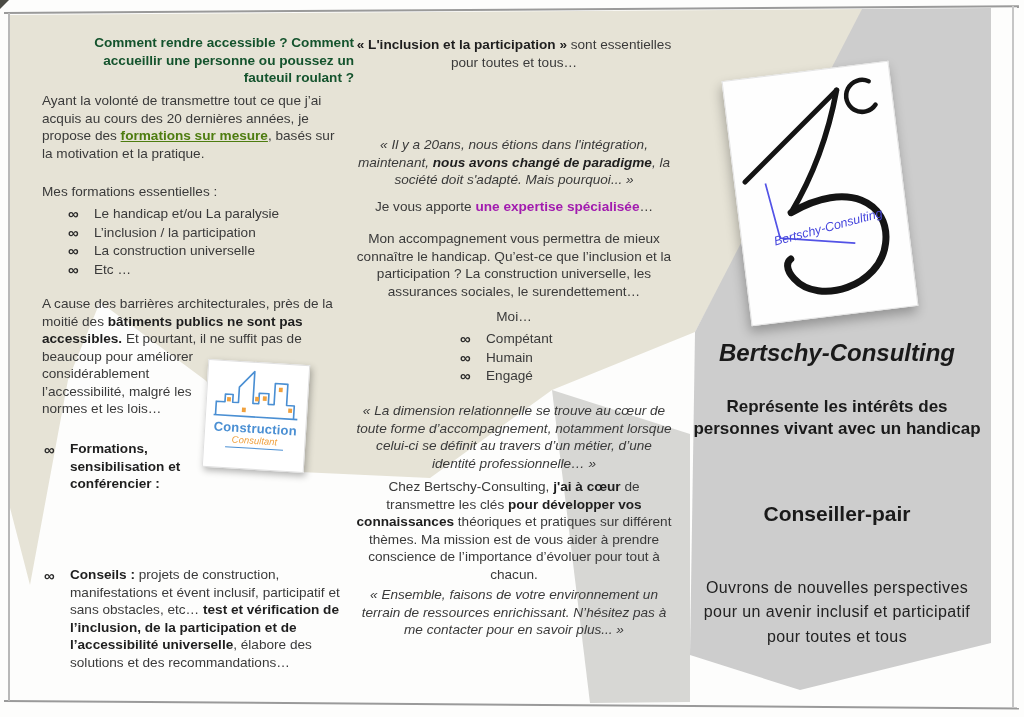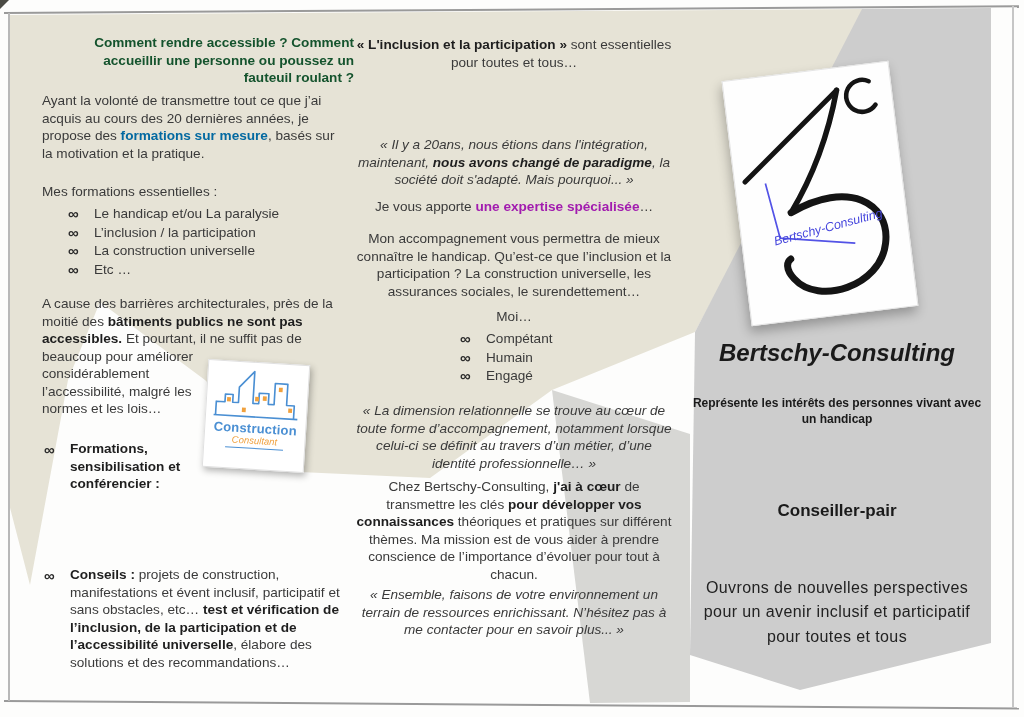--- a/index.html
+++ b/index.html
@@ -42,22 +42,22 @@
   .constr-word2{font-size:9.5px;font-style:italic;color:#f0a13e;border-bottom:1.5px solid #4a8fd3;padding:0 6px 1px;line-height:1.25;}
   
   .c2{left:356px;width:316px;text-align:center;}
   .c2-p1{top:36px;} .c2-p2{top:84px;} .c2-q1{top:122px;margin-top:14px;} .c2-p4{top:198px;} .c2-p5{top:230px;}
   .c2-moi{top:308px;} .c2-quals{top:330px;text-align:left;padding-left:104px;}
   .c2-quals .ulist{padding-left:0;}
   .c2-q2{top:402px;} .c2-p8{top:478px;} .c2-q3{top:586px;}
   
   .c3{left:692px;width:290px;text-align:center;color:#1a1a1a;}
   .c3-title{top:338px;font-size:24px;font-weight:700;font-style:italic;}
-  .c3-subtitle{top:396px;font-size:12px;font-weight:700;line-height:1.32;}
-  .c3-role{top:500px;font-size:17px;font-weight:700;}
+  .c3-subtitle{top:396px;font-size:17px;font-weight:700;line-height:1.32;}
+  .c3-role{top:500px;font-size:21px;font-weight:700;}
   .c3-tagline{top:576px;font-size:16px;line-height:1.52;letter-spacing:.4px;color:#222;}
   .brand-card{position:absolute;left:736px;top:70px;width:166px;height:245px;background:#fefefe;
     transform:rotate(-7deg);box-shadow:-2px 6px 12px rgba(0,0,0,.28);border:1px solid #e4e4e4;}
   .brand-text{position:absolute;left:12px;top:150px;width:150px;font-size:12.5px;font-style:italic;
     color:#4747dd;transform:rotate(-8deg);text-align:center;}
 </style>
 </head>
 <body>
 
 <div class="sheet">
@@ -67,21 +67,21 @@
   <div class="bg bg-gray-mid"></div>
 
   <div class="edge edge-top"></div>
   <div class="edge edge-bottom"></div>
   <div class="edge edge-left"></div>
   <div class="edge edge-right"></div>
   <div class="corner-mark"></div>
 
   <div class="blk c1 c1-heading">Comment rendre accessible ? Comment accueillir une personne ou poussez un fauteuil roulant ?</div>
 
-  <div class="blk c1 c1-para1"><span>Ayant la volonté de transmettre tout ce que j’ai acquis au cours des 20 dernières années, je propose des </span><span style="font-weight: 700; color: #0369a1;">formations sur mesure</span><span>, basés sur la motivation et la pratique.</span></div>
+  <div class="blk c1 c1-para1"><span>Ayant la volonté de transmettre tout ce que j’ai acquis au cours des 20 dernières années, je propose des </span><span style="font-weight: 700; color: #4d7c0f; text-decoration: underline;">formations sur mesure</span><span>, basés sur la motivation et la pratique.</span></div>
 
   <div class="blk c1 c1-intro">Mes formations essentielles :</div>
 
   <ul class="blk c1 c1-list ulist">
     <li><span class="inf">∞</span><span>Le handicap et/ou La paralysie</span></li>
     <li><span class="inf">∞</span><span>L’inclusion / la participation</span></li>
     <li><span class="inf">∞</span><span>La construction universelle</span></li>
     <li><span class="inf">∞</span><span>Etc …</span></li>
   </ul>
 

